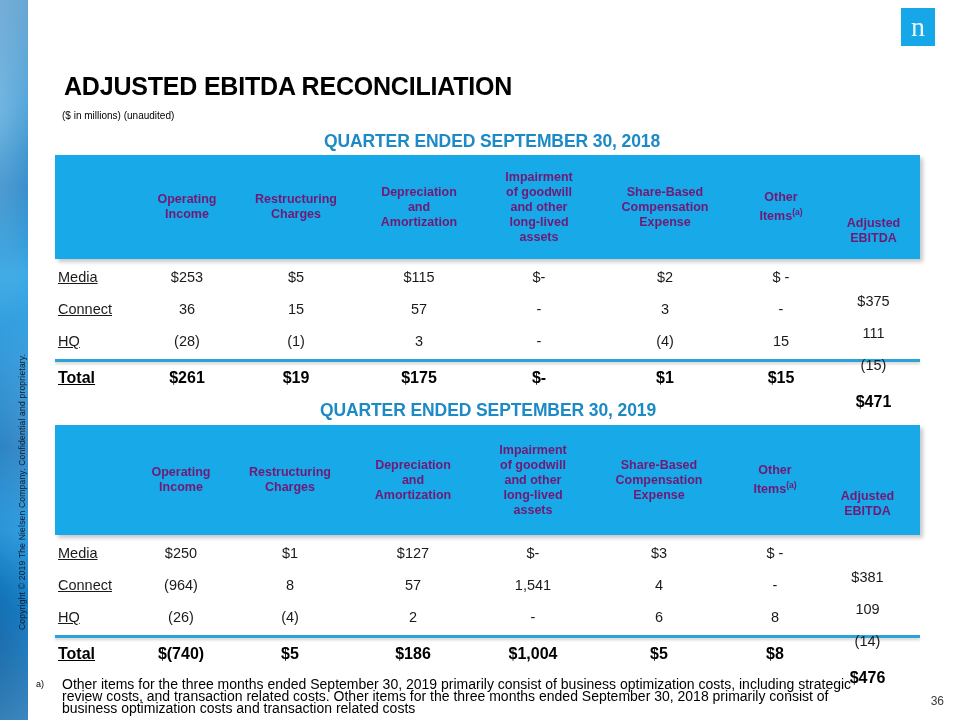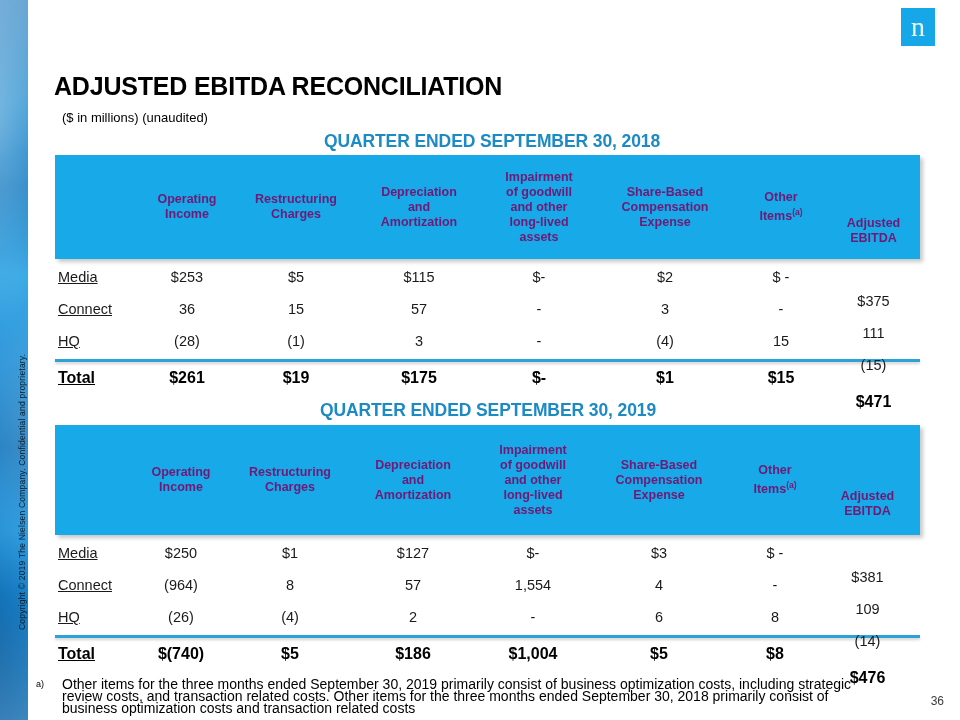--- a/index.html
+++ b/index.html
@@ -68,32 +68,32 @@
     color: #e8f6fd;
     font-size: 28px;
     line-height: 38px;
     text-align: center;
     font-family: "Liberation Serif", serif;
   }
 
   
   #page-title {
     position: absolute;
-    left: 54px;
+    left: 64px;
     top: 72px;
     font-size: 25px;
     font-weight: bold;
     color: #000000;
     letter-spacing: -0.2px;
   }
   #subtitle {
     position: absolute;
     left: 62px;
     top: 110px;
-    font-size: 13px;
+    font-size: 10px;
     color: #000000;
   }
 
   .section-title {
     position: absolute;
     width: 960px;
     text-align: center;
     font-size: 17.5px;
     font-weight: bold;
     color: #1c8ac4;
@@ -365,21 +365,21 @@
       <div class="cell c-4">$-</div>
       <div class="cell c-5">$3</div>
       <div class="cell c-6">$ -</div>
       <div class="cell c-7">$381</div>
     </div>
     <div class="data-row">
       <div class="cell c-label">Connect</div>
       <div class="cell c-1">(964)</div>
       <div class="cell c-2">8</div>
       <div class="cell c-3">57</div>
-      <div class="cell c-4">1,554</div>
+      <div class="cell c-4">1,541</div>
       <div class="cell c-5">4</div>
       <div class="cell c-6">-</div>
       <div class="cell c-7">109</div>
     </div>
     <div class="data-row">
       <div class="cell c-label">HQ</div>
       <div class="cell c-1">(26)</div>
       <div class="cell c-2">(4)</div>
       <div class="cell c-3">2</div>
       <div class="cell c-4">-</div>

